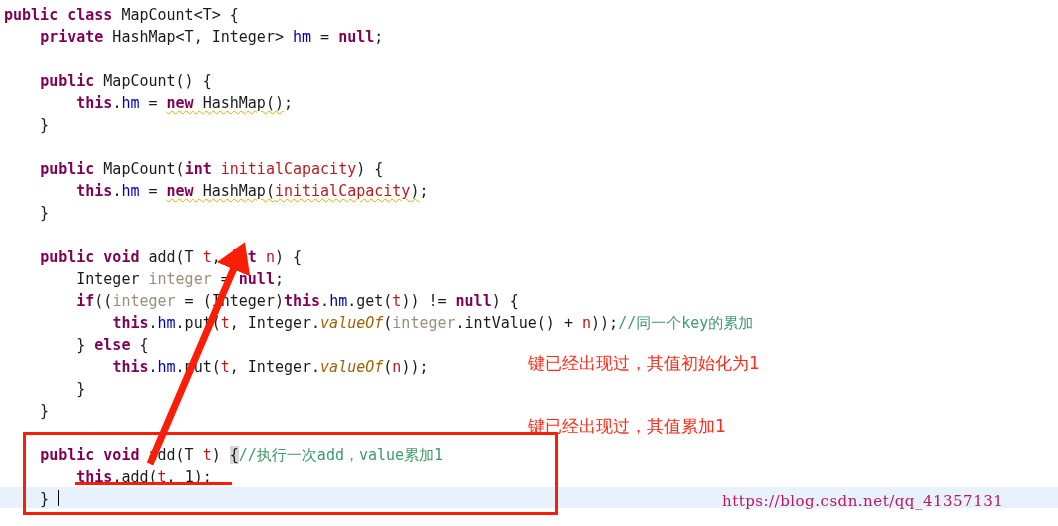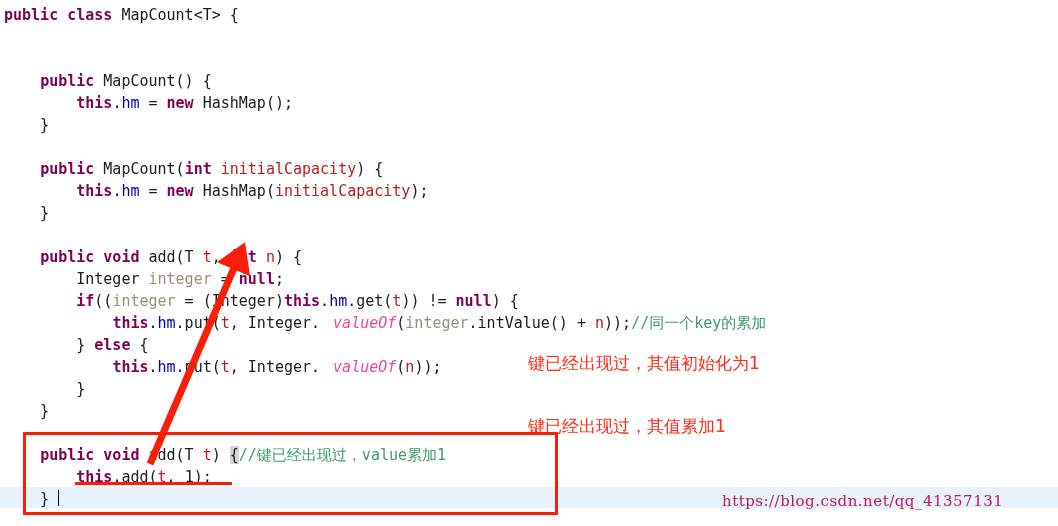--- a/index.html
+++ b/index.html
@@ -29,24 +29,25 @@
     white-space:pre;
     font-size:15px;
     line-height:22px;
   }
   
   .kw   {color:#7f0055;font-weight:bold;}
   .plain{color:#1a1a1a;}
   .fld  {color:#0000c0;}
   .param{color:#b91c1c;}
   .local{color:#9a8f7a;}
-  .sm   {color:#ec4899;font-style:italic;margin-left:13px;}
+  .sm   {color:#a16207;font-style:italic;}
   .cmt  {color:#3f9a6a;text-align:center;}
   .num  {color:#1a1a1a;}
   .squig{
+    text-decoration:underline;
     text-decoration-style:wavy;
     text-decoration-color:#e0a800;
     text-decoration-thickness:1px;
     text-underline-offset:2px;
   }
   .brk-hl{background:#d6d6d6;color:#1a1a1a;}
 
   
   .ann{
     position:absolute;
@@ -91,20 +92,21 @@
 <div id="editor">
 
   <div class="cur-line-hl"></div>
 
   <div class="code-layer">
 
     
     <div class="ln" style="left:4px;top:4px;"><span class="kw">public</span><span class="plain"> </span><span class="kw">class</span><span class="plain"> MapCount&lt;T&gt; {</span></div>
 
     
+    <div class="ln" style="left:4px;top:26px;"><span class="plain">    </span><span class="kw">private</span><span class="plain"> HashMap&lt;T, Integer&gt; </span><span class="fld">hm</span><span class="plain"> = </span><span class="kw">null</span><span class="plain">;</span></div>
 
     
     <div class="ln" style="left:4px;top:70px;"><span class="plain">    </span><span class="kw">public</span><span class="plain"> MapCount() {</span></div>
 
     
     <div class="ln" style="left:4px;top:92px;"><span class="plain">        </span><span class="kw">this</span><span class="plain">.</span><span class="fld">hm</span><span class="plain"> = </span><span class="kw squig">new</span><span class="plain squig"> HashMap()</span><span class="plain">;</span></div>
 
     
     <div class="ln" style="left:4px;top:114px;"><span class="plain">    }</span></div>
 
@@ -135,21 +137,21 @@
     
     <div class="ln" style="left:4px;top:356px;"><span class="plain">            </span><span class="kw">this</span><span class="plain">.</span><span class="fld">hm</span><span class="plain">.put(</span><span class="param">t</span><span class="plain">, Integer.</span><span class="sm">valueOf</span><span class="plain">(</span><span class="param">n</span><span class="plain">));</span></div>
 
     
     <div class="ln" style="left:4px;top:378px;"><span class="plain">        }</span></div>
 
     
     <div class="ln" style="left:4px;top:400px;"><span class="plain">    }</span></div>
 
     
-    <div class="ln" style="left:4px;top:444px;"><span class="plain">    </span><span class="kw">public</span><span class="plain"> </span><span class="kw">void</span><span class="plain"> add(T </span><span class="param">t</span><span class="plain">) </span><span class="brk-hl">{</span><span class="cmt">//键已经出现过，value累加1</span></div>
+    <div class="ln" style="left:4px;top:444px;"><span class="plain">    </span><span class="kw">public</span><span class="plain"> </span><span class="kw">void</span><span class="plain"> add(T </span><span class="param">t</span><span class="plain">) </span><span class="brk-hl">{</span><span class="cmt">//执行一次add，value累加1</span></div>
 
     
     <div class="ln" style="left:4px;top:466px;"><span class="plain">        </span><span class="kw">this</span><span class="plain">.add(</span><span class="param">t</span><span class="plain">, </span><span class="num">1</span><span class="plain">);</span></div>
 
     
     <div class="ln" style="left:4px;top:488px;"><span class="plain">    }</span></div>
 
   </div>
 
   <div class="caret"></div>

